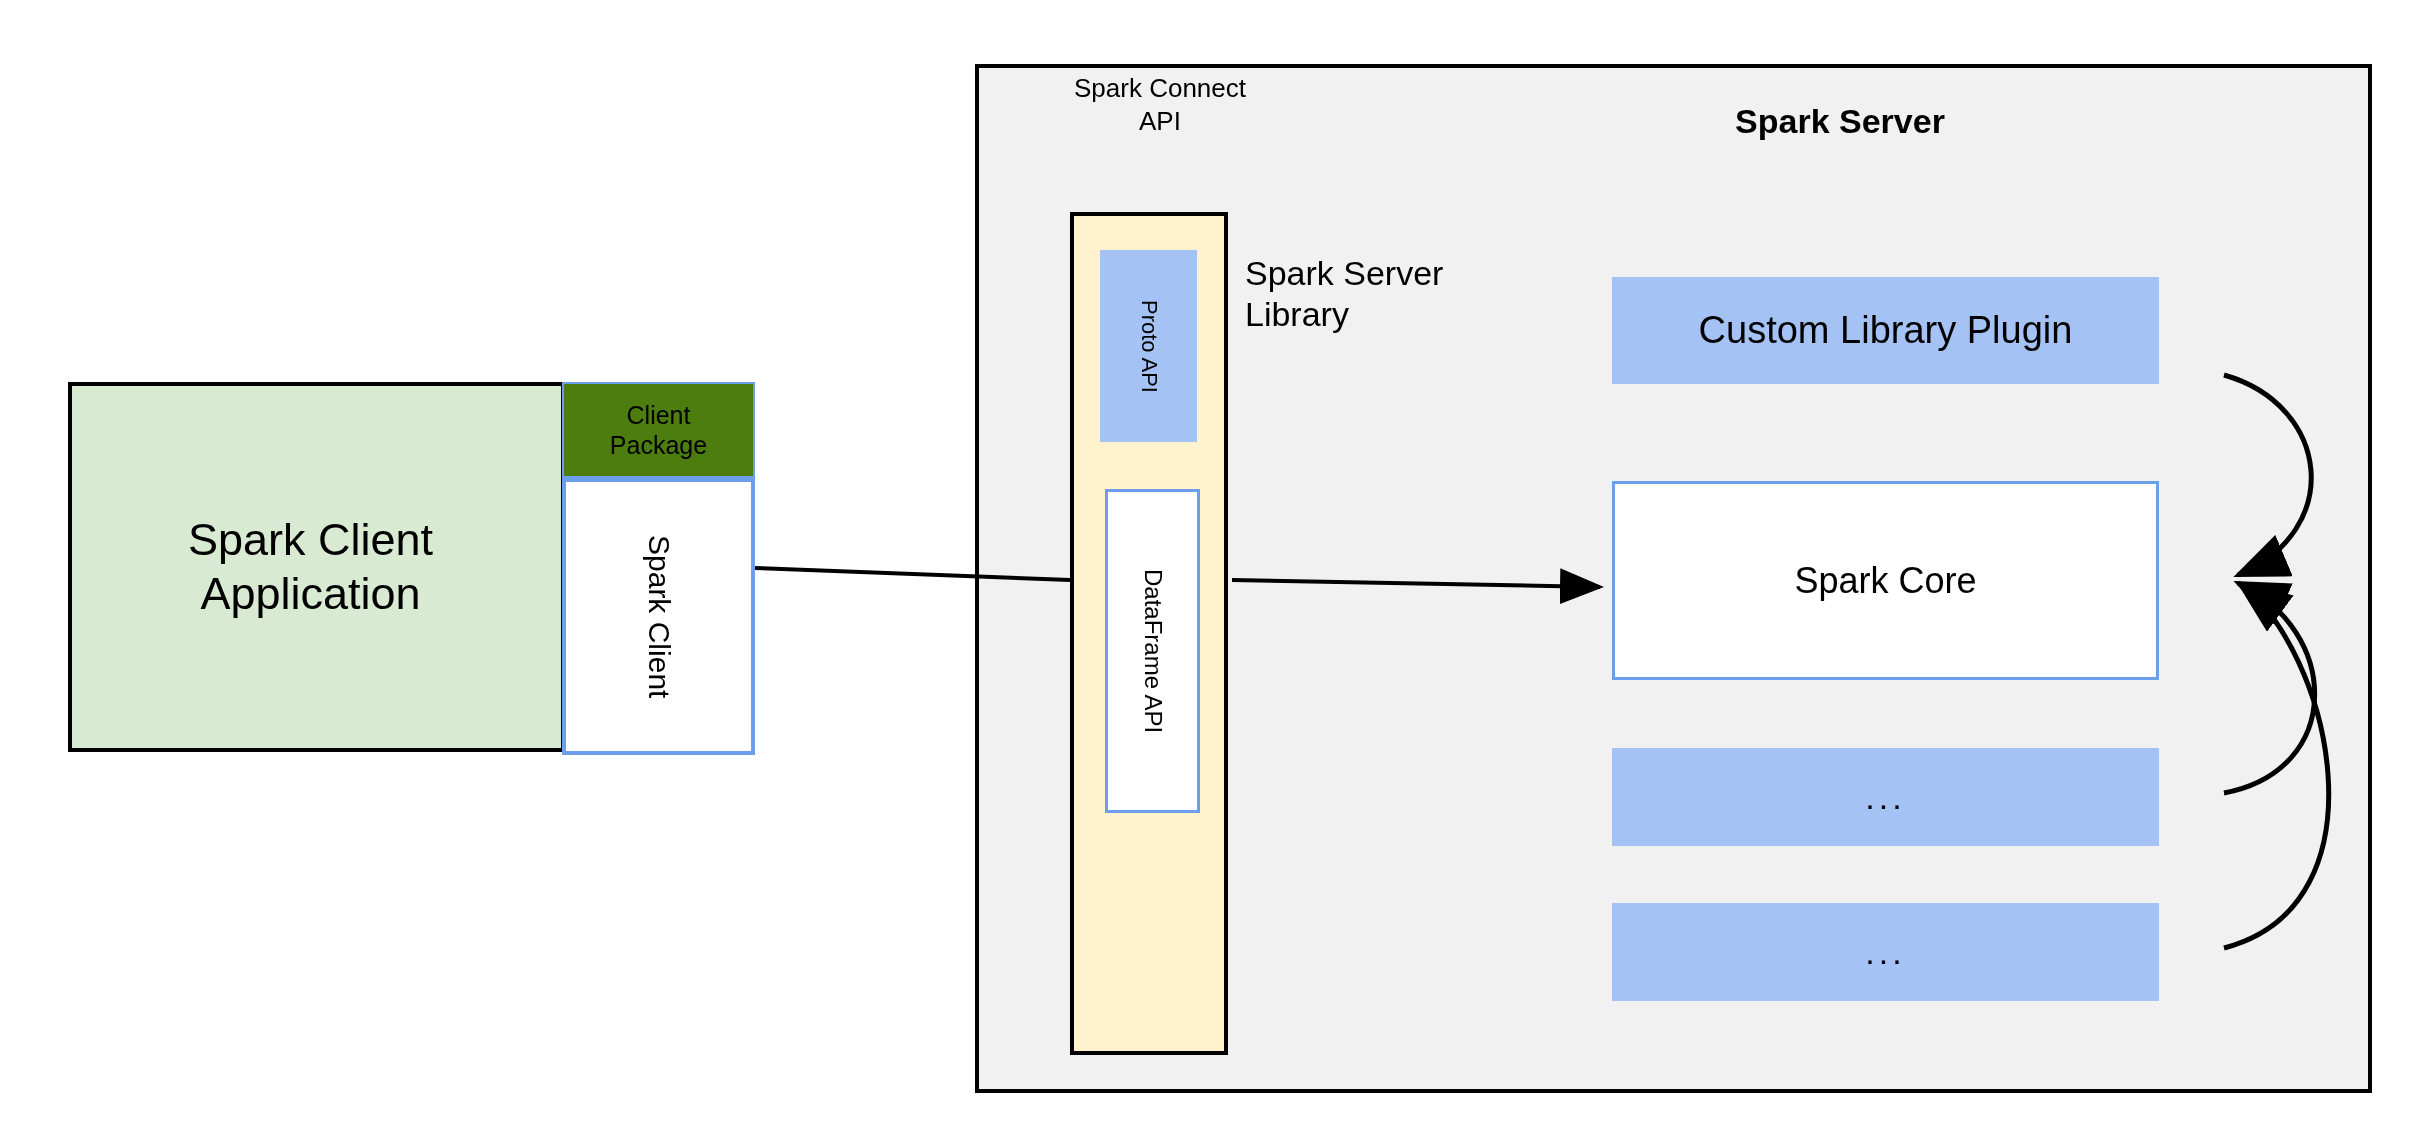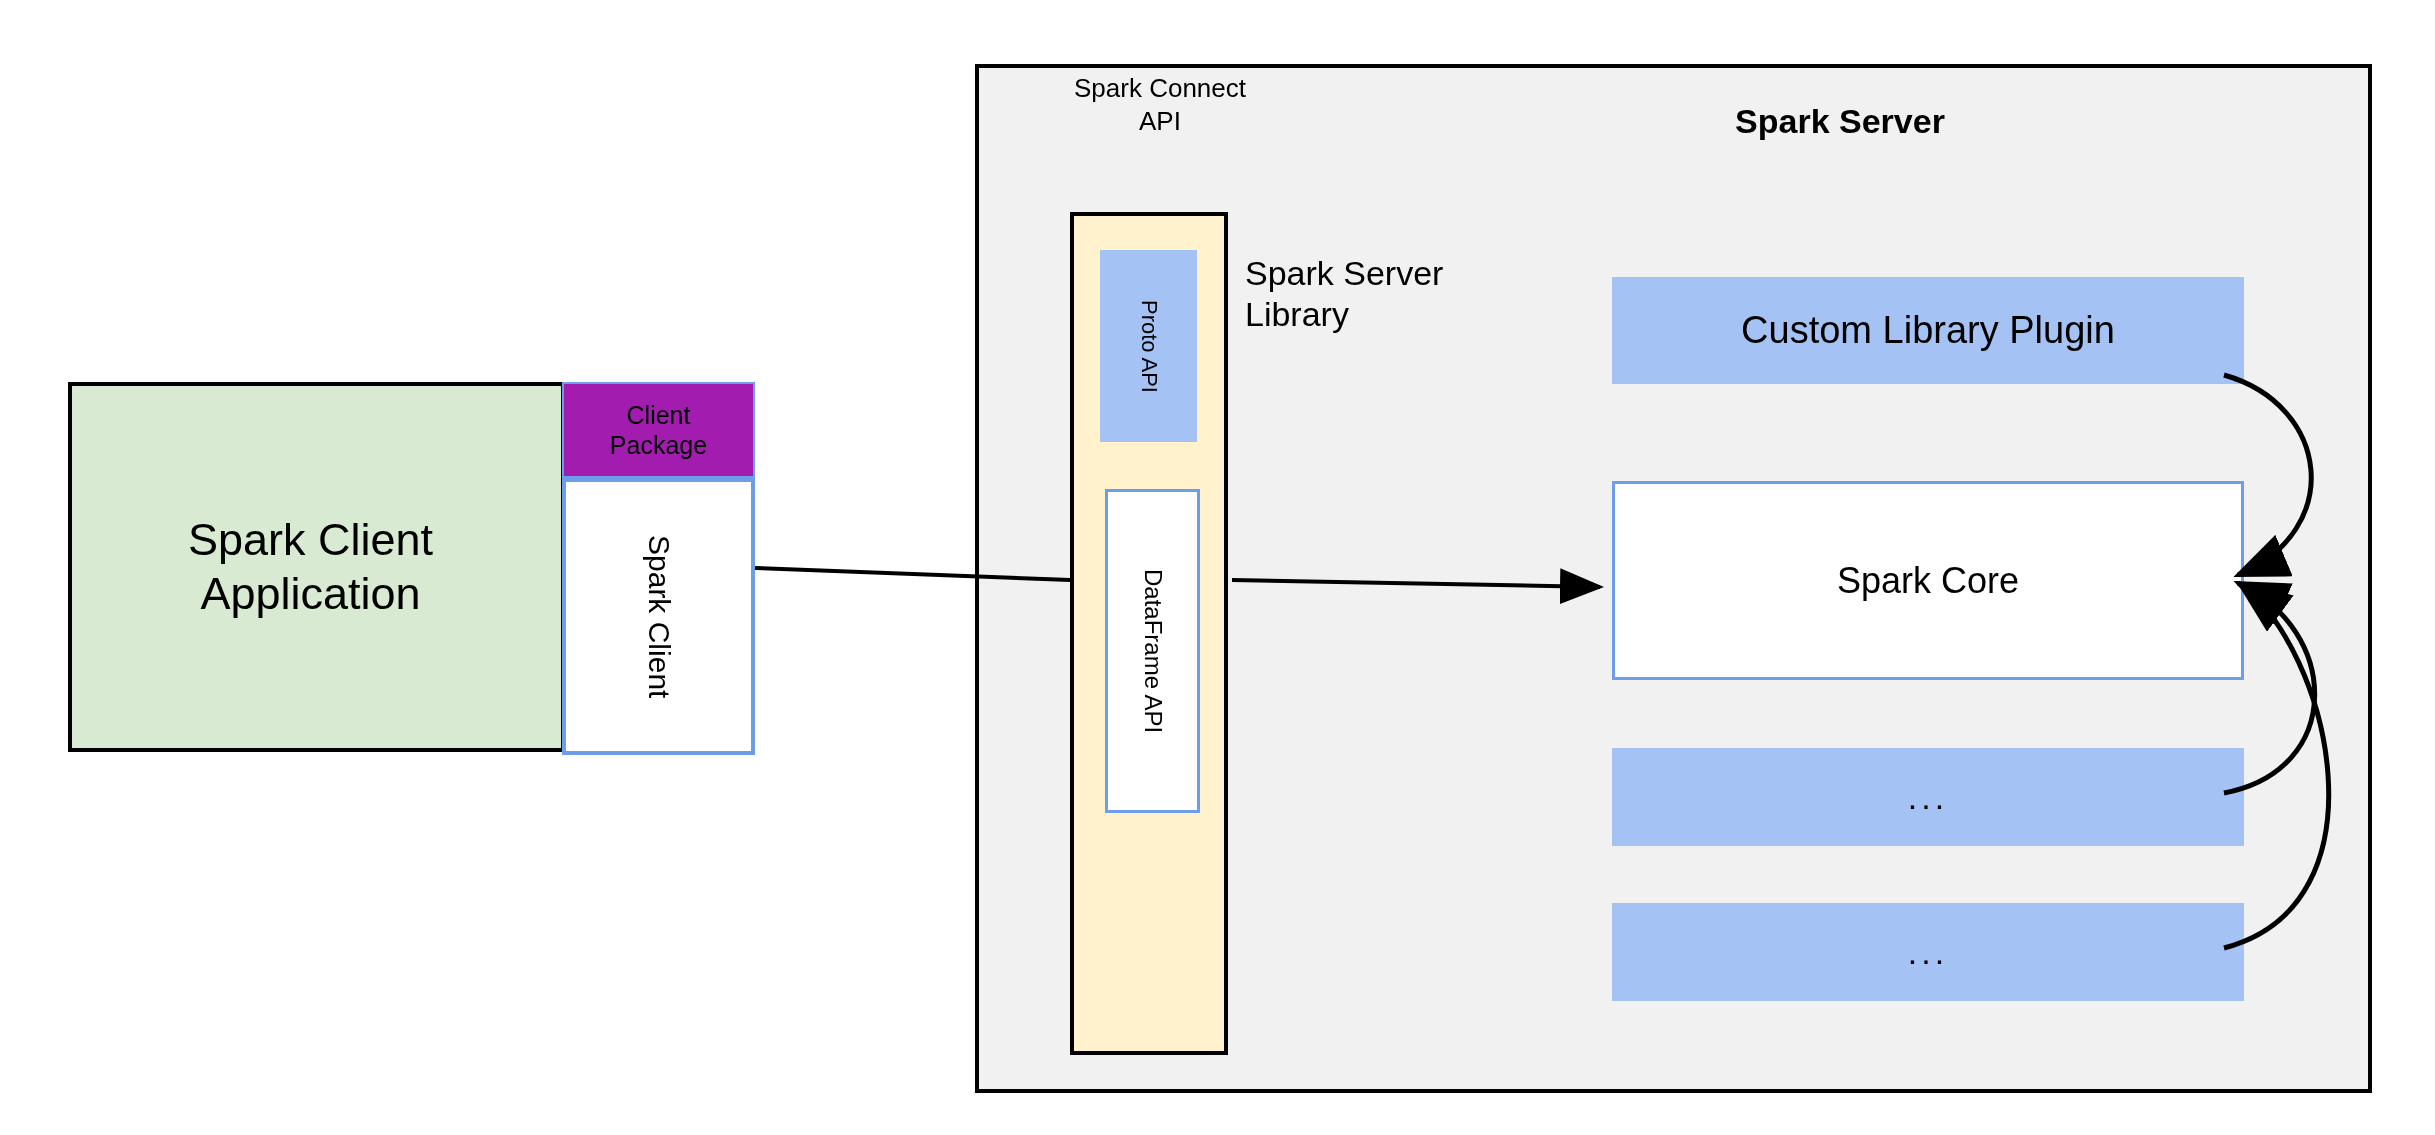--- a/index.html
+++ b/index.html
@@ -28,21 +28,21 @@
     display: flex; align-items: center; justify-content: center;
   }
   #client-app-label {
     font-size: 45px; line-height: 1.20; text-align: center;
     color: #000000; white-space: pre-line;
     padding-right: 12px;
   }
 
   #client-package-box {
     left: 562px; top: 382px; width: 193px; height: 96px;
-    background: #a21caf;
+    background: #4d7c0f;
     border: 2px solid #6d9eeb;
     display: flex; align-items: center; justify-content: center;
   }
   #client-package-label {
     font-size: 25px; line-height: 1.22; text-align: center;
     white-space: pre-line;
   }
 
   #spark-client-box {
     left: 562px; top: 478px; width: 193px; height: 277px;
@@ -102,21 +102,21 @@
     display: flex; align-items: center; justify-content: center;
   }
   #dataframe-api-label {
     font-size: 24px;
     writing-mode: vertical-rl; text-orientation: mixed;
     white-space: nowrap;
   }
 
   
   .right-box {
-    left: 1612px; width: 632px;
+    left: 1612px; width: 547px;
     display: flex; align-items: center; justify-content: center;
   }
   .right-box .box-label { font-size: 38px; text-align: center; }
   .box-plugin { top: 277px; height: 107px; background: #a4c2f4; }
   .box-core   { top: 481px; height: 199px; background: #ffffff; border: 3px solid #6d9eeb; }
   .box-core .box-label { font-size: 36px; }
   .box-dots1  { top: 748px; height: 98px; background: #a4c2f4; }
   .box-dots2  { top: 903px; height: 98px; background: #a4c2f4; }
   .box-dots1 .box-label, .box-dots2 .box-label { font-size: 34px; letter-spacing: 4px; }
 

